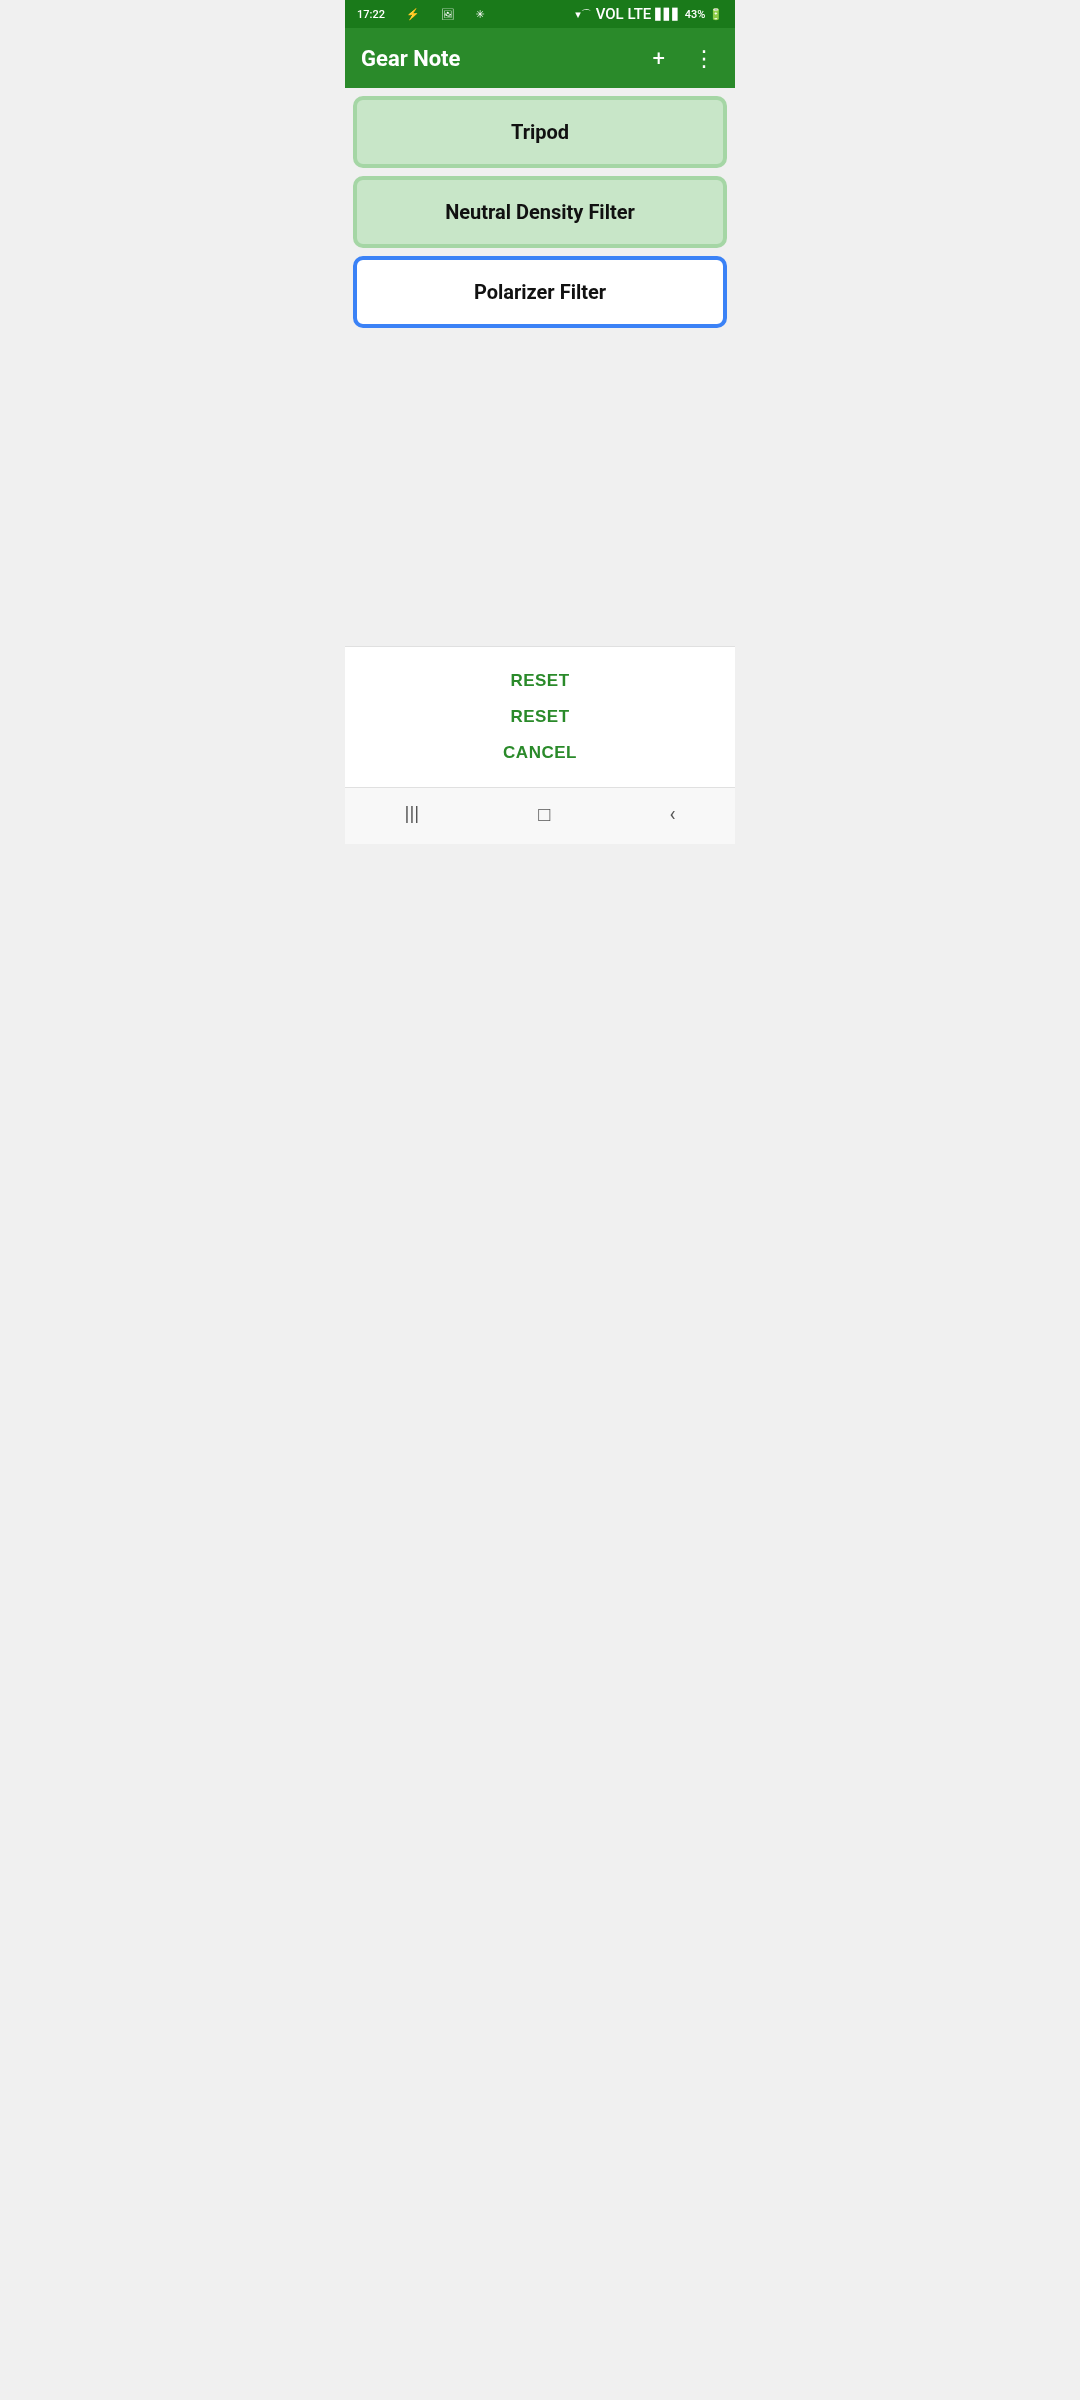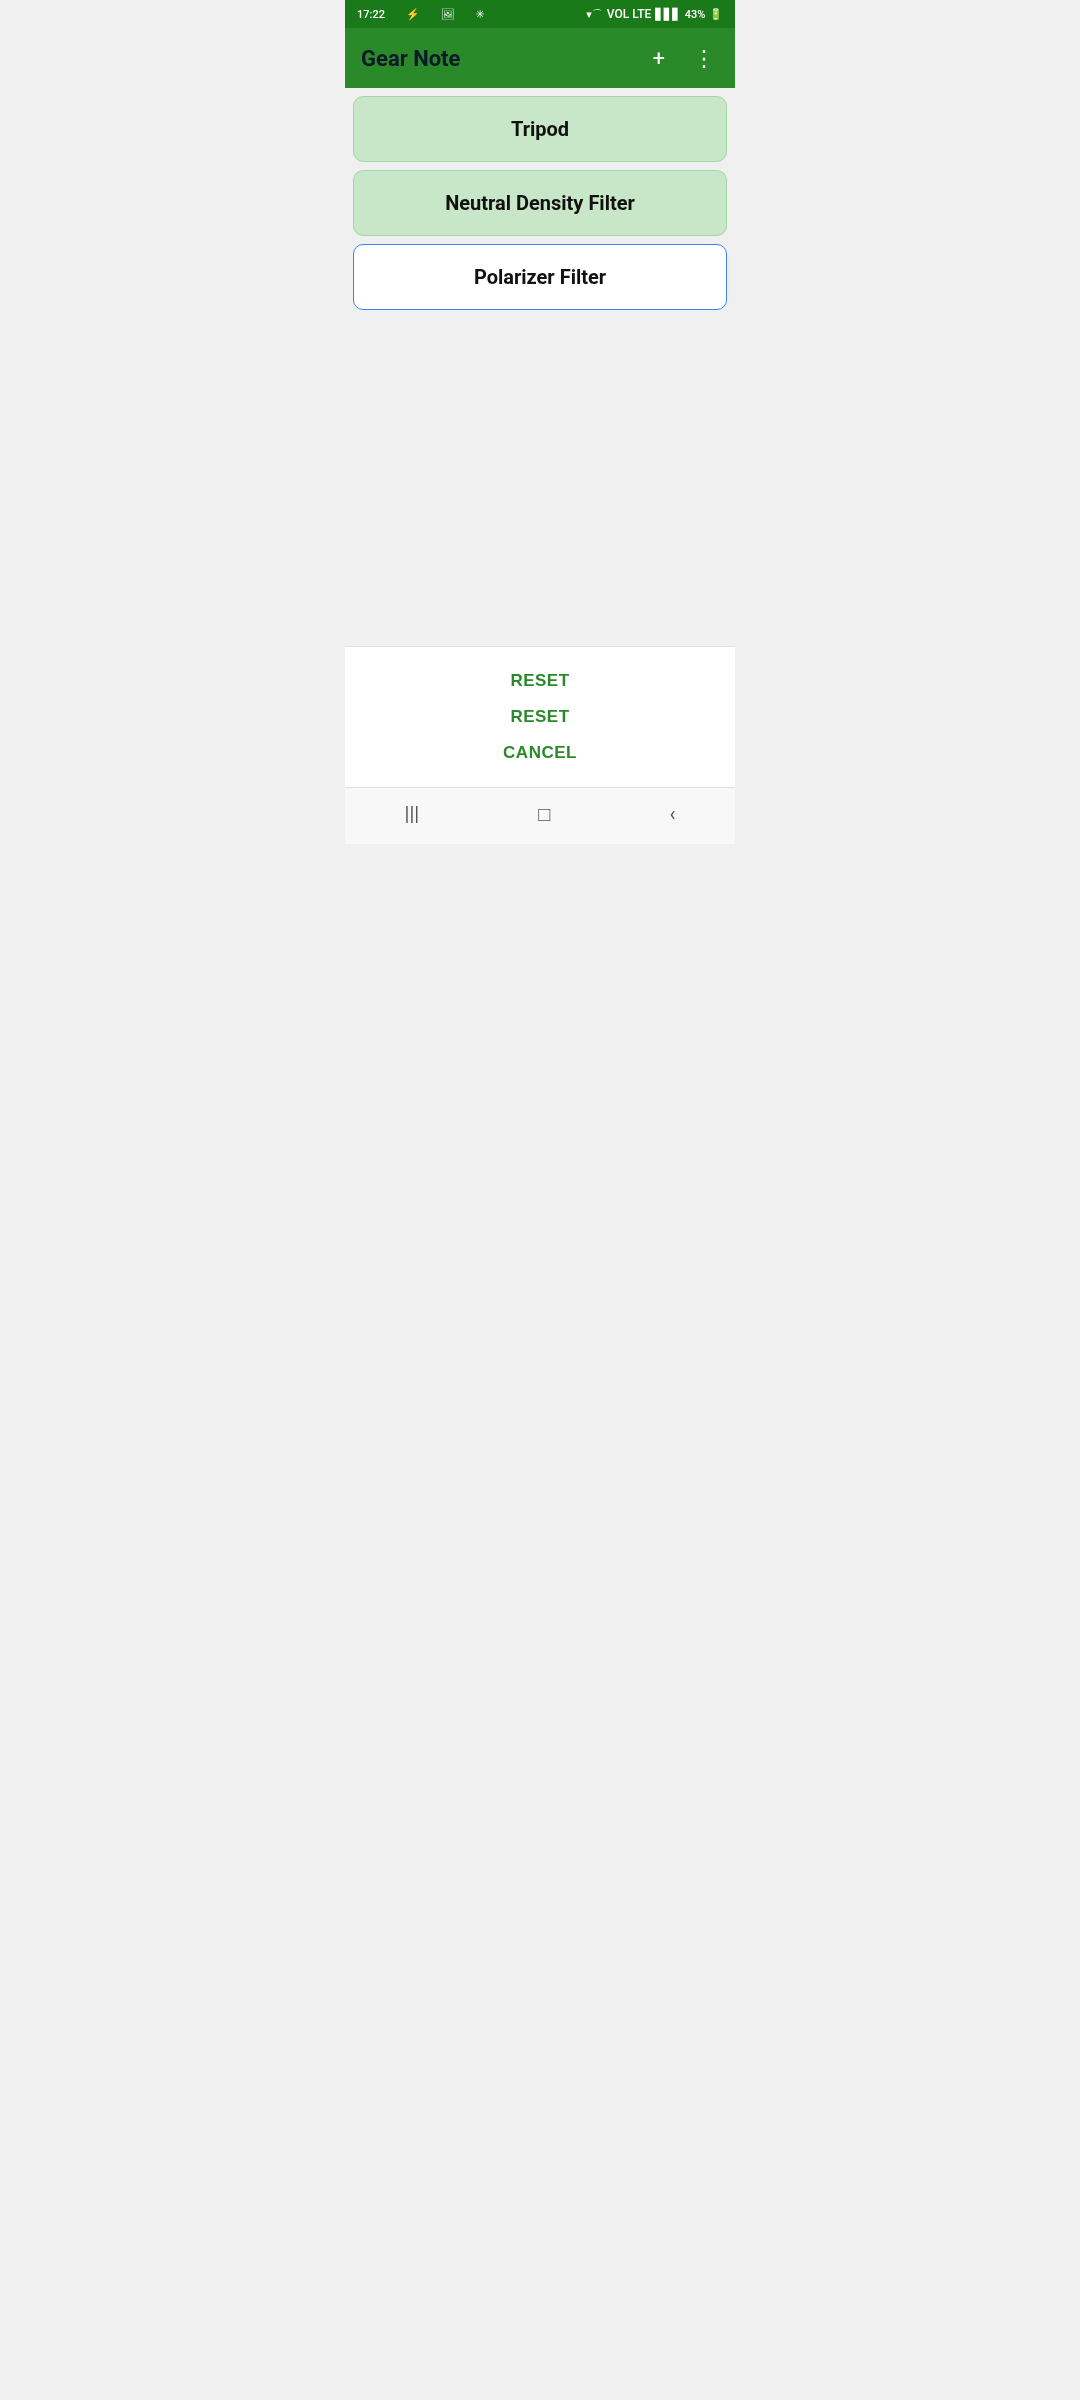--- a/index.html
+++ b/index.html
@@ -54,21 +54,21 @@
       display: flex;
       align-items: center;
       justify-content: space-between;
       padding: 0 16px;
       height: 60px;
     }
 
     .app-bar-title {
       font-size: 22px;
       font-weight: bold;
-      color: #0f172a;
+      color: #ffffff;
     }
 
     .app-bar-actions {
       display: flex;
       align-items: center;
       gap: 20px;
     }
 
     .app-bar-icon {
       color: white;
@@ -84,21 +84,21 @@
       overflow-y: auto;
     }
 
     .list-item {
       background: white;
       border-radius: 10px;
       padding: 20px 16px;
       margin-bottom: 8px;
       text-align: center;
       cursor: pointer;
-      border: 1px solid #3b82f6;
+      border: 4px solid #3b82f6;
     }
 
     .list-item.selected {
       background: #c8e6c8;
       border-color: #a5d6a5;
     }
 
     .list-item-text {
       font-size: 20px;
       font-weight: bold;
@@ -148,21 +148,21 @@
 
 <div class="status-bar">
   <div class="status-bar-left">
     <span>17:22</span>
     <span>⚡</span>
     <span>🖼</span>
     <span>✳</span>
   </div>
   <div class="status-bar-right">
     <span>▾⌒</span>
-    <span style="font-size:12px;">VOL LTE</span>
+    <span style="font-size:15px;">VOL LTE</span>
     <span>▋▋▋</span>
     <span>43%</span>
     <span>🔋</span>
   </div>
 </div>
 
 <div class="app-bar">
   <span class="app-bar-title">Gear Note</span>
   <div class="app-bar-actions">
     <span class="app-bar-icon">+</span>

